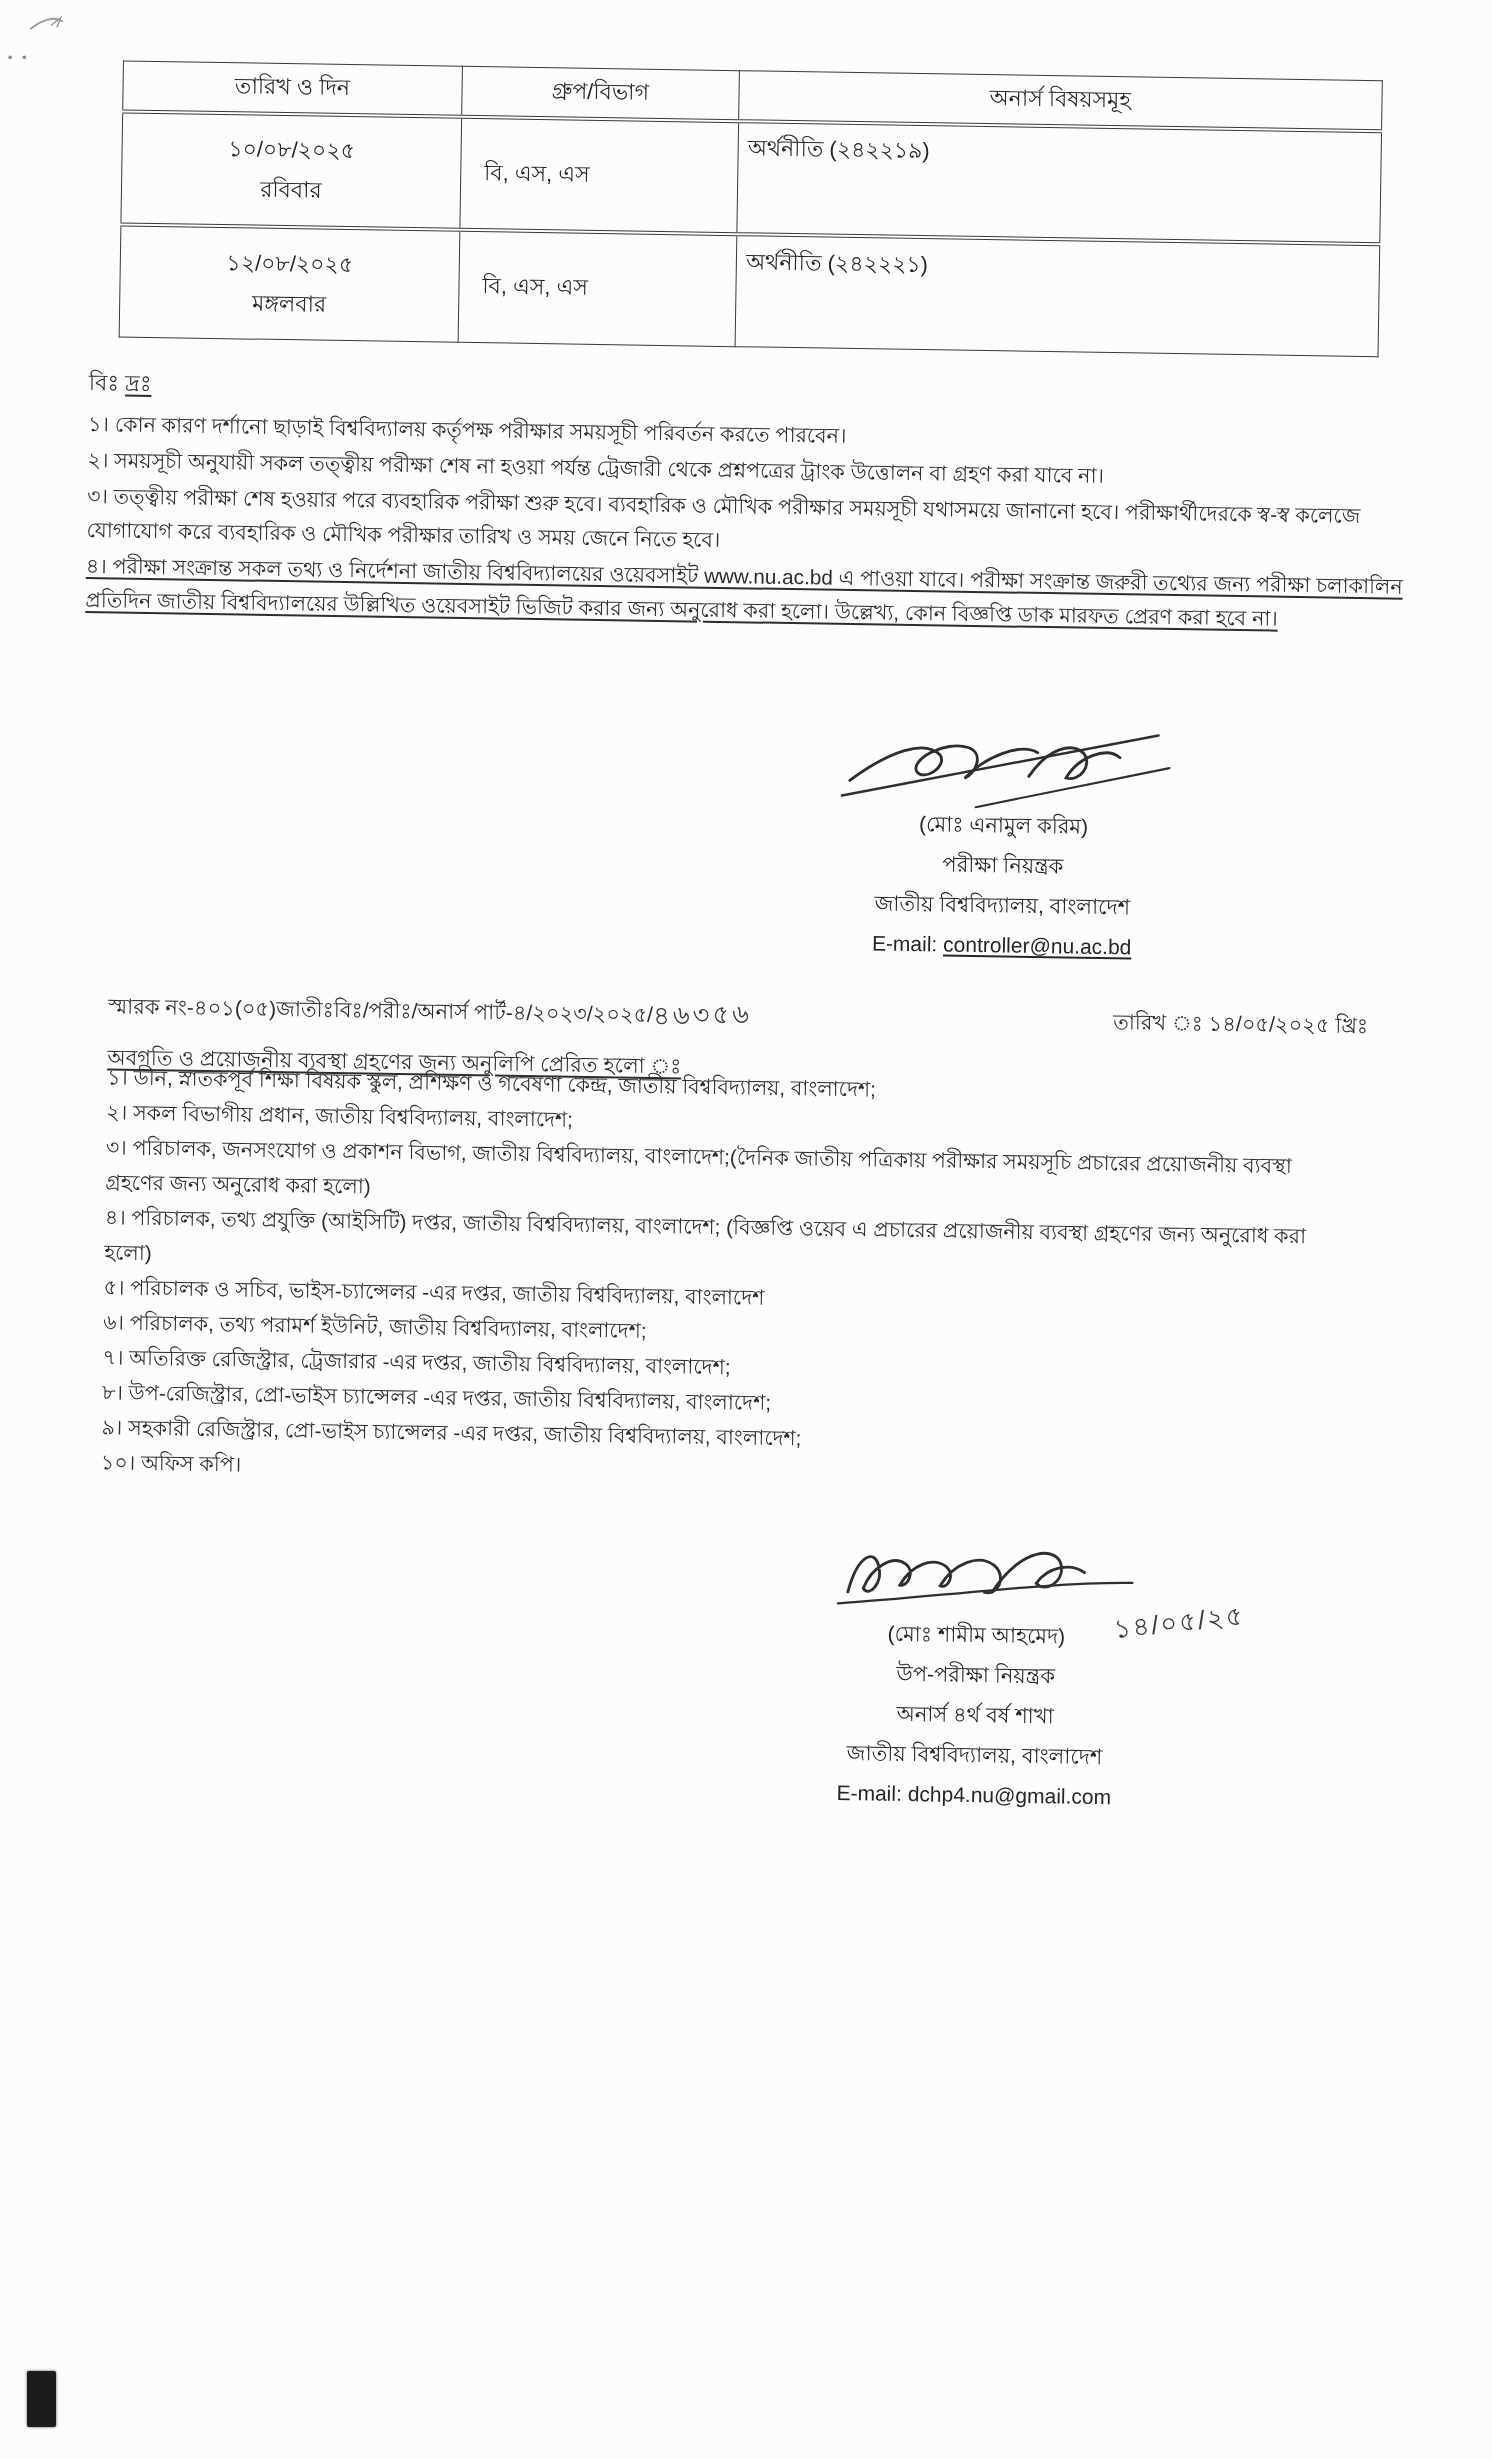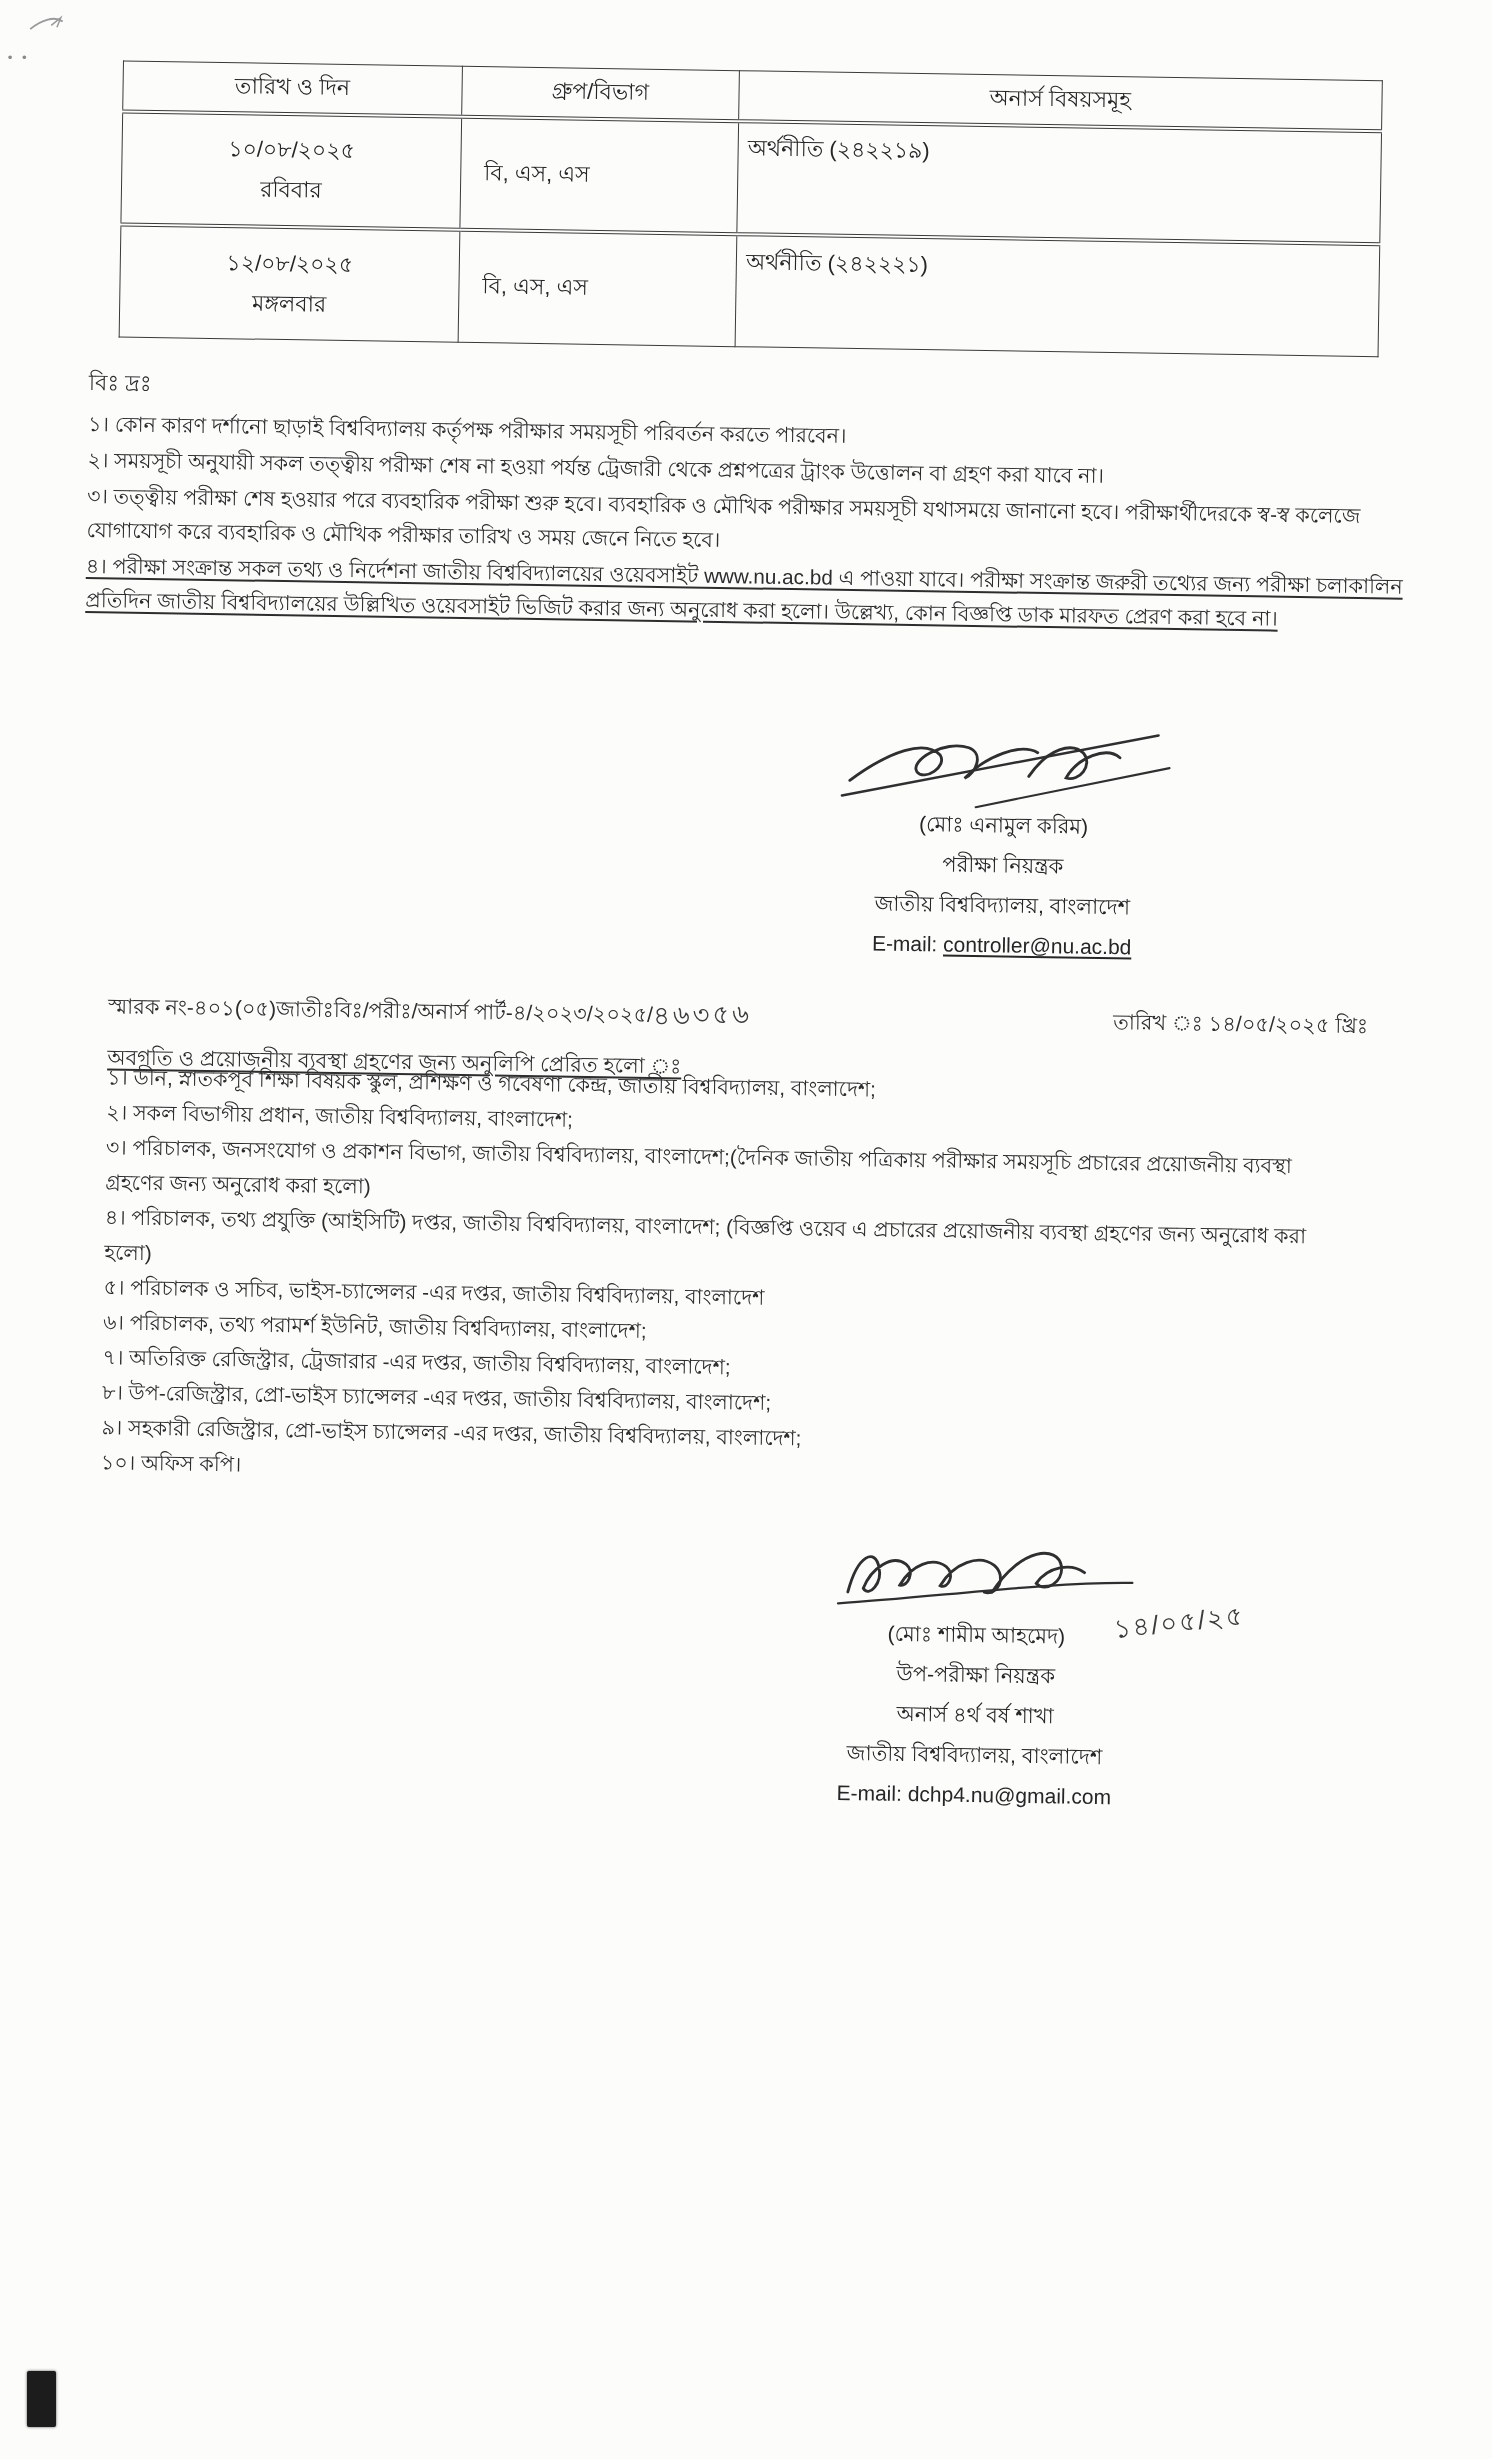--- a/index.html
+++ b/index.html
@@ -39,21 +39,21 @@
   .schedule-table tbody tr + tr td{border-top:4.8px double #3a3a3a;}
   .col-date{width:317px;text-align:center;}
   .col-group{width:255px;}
   .col-subjects{width:620px;}
   td.cell-date{text-align:center;vertical-align:middle;line-height:40px;}
   td.cell-group{vertical-align:middle;padding-left:23px;}
   td.cell-subjects{vertical-align:top;padding-top:7.7px;}
   
   .notes{margin:29px 0 0 2.9px;width:1318px;font-size:20.7px;line-height:34px;}
   .notes-heading{font-size:22px;margin-bottom:7.7px;}
-  .notes-heading .u{text-underline-offset:3.8px;}
+  .notes-heading .u{text-decoration:underline;text-underline-offset:3.8px;}
   .note-item{margin:0 0 1.9px 0;}
   .note-item.underlined{text-decoration:underline;text-underline-offset:3.8px;}
   
   .sig-block{position:absolute;text-align:center;font-size:21px;line-height:40px;color:#262626;}
   .sig1{left:713px;top:649px;width:423px;}
   .sig2{left:684px;top:1462px;width:452px;}
   .sig-scribble{display:block;margin:0 auto -5.8px auto;}
   .sig-email a,.email-text{color:#262626;text-decoration:none;}
   .email-underline{text-decoration:underline;text-underline-offset:2.9px;}
   .handwritten-date{

